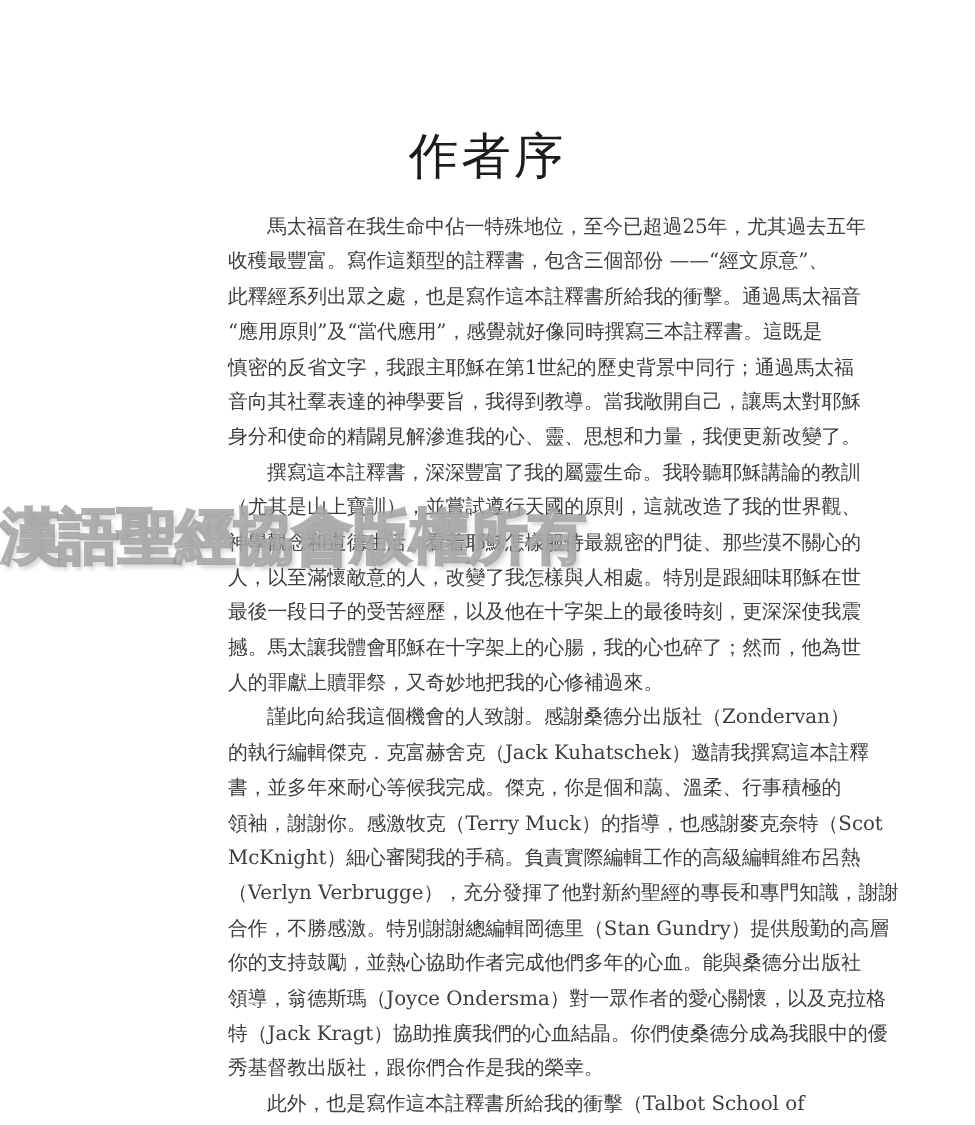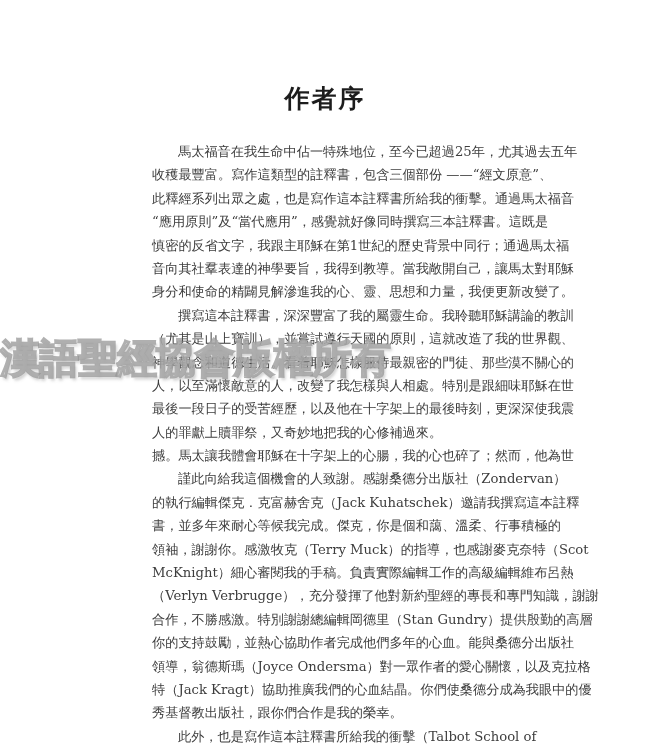--- a/index.html
+++ b/index.html
@@ -20,22 +20,22 @@
       left: 0; top: 0;
       width: 650px; height: 750px;
     }
     .title {
       position: absolute;
       top: 82px;
       left: 0;
       width: 650px;
       text-align: center;
       font-family: "DejaVu Sans", "Liberation Sans", sans-serif;
-      font-weight: bold;
-      font-size: 25px;
+      font-weight: normal;
+      font-size: 33px;
       letter-spacing: 2px;
       color: #1c1c1c;
       margin: 0;
     }
     .body-text {
       position: absolute;
       left: 152px;
       top: 140px;
       width: 364px;
     }
@@ -94,22 +94,22 @@
       <span class="line">音向其社羣表達的神學要旨，我得到教導。當我敞開自己，讓馬太對耶穌</span>
       <span class="line">身分和使命的精闢見解滲進我的心、靈、思想和力量，我便更新改變了。</span>
     </div>
 
     <div class="para">
       <span class="line indent">撰寫這本註釋書，深深豐富了我的屬靈生命。我聆聽耶穌講論的教訓</span>
       <span class="line">（尤其是山上寶訓），並嘗試遵行天國的原則，這就改造了我的世界觀、</span>
       <span class="line">神學觀念和道德生活。看着耶穌怎樣服侍最親密的門徒、那些漠不關心的</span>
       <span class="line">人，以至滿懷敵意的人，改變了我怎樣與人相處。特別是跟細味耶穌在世</span>
       <span class="line">最後一段日子的受苦經歷，以及他在十字架上的最後時刻，更深深使我震</span>
+      <span class="line">撼。馬太讓我體會耶穌在十字架上的心腸，我的心也碎了；然而，他為世</span>
       <span class="line last">人的罪獻上贖罪祭，又奇妙地把我的心修補過來。</span>
-      <span class="line">撼。馬太讓我體會耶穌在十字架上的心腸，我的心也碎了；然而，他為世</span>
     </div>
 
     <div class="para">
       <span class="line indent">謹此向給我這個機會的人致謝。感謝桑德分出版社（Zondervan）</span>
       <span class="line">的執行編輯傑克．克富赫舍克（Jack Kuhatschek）邀請我撰寫這本註釋</span>
       <span class="line">書，並多年來耐心等候我完成。傑克，你是個和藹、溫柔、行事積極的</span>
       <span class="line">領袖，謝謝你。感激牧克（Terry Muck）的指導，也感謝麥克奈特（Scot</span>
       <span class="line">McKnight）細心審閱我的手稿。負責實際編輯工作的高級編輯維布呂熱</span>
       <span class="line">（Verlyn Verbrugge），充分發揮了他對新約聖經的專長和專門知識，謝謝</span>
       <span class="line">合作，不勝感激。特別謝謝總編輯岡德里（Stan Gundry）提供殷勤的高層</span>

